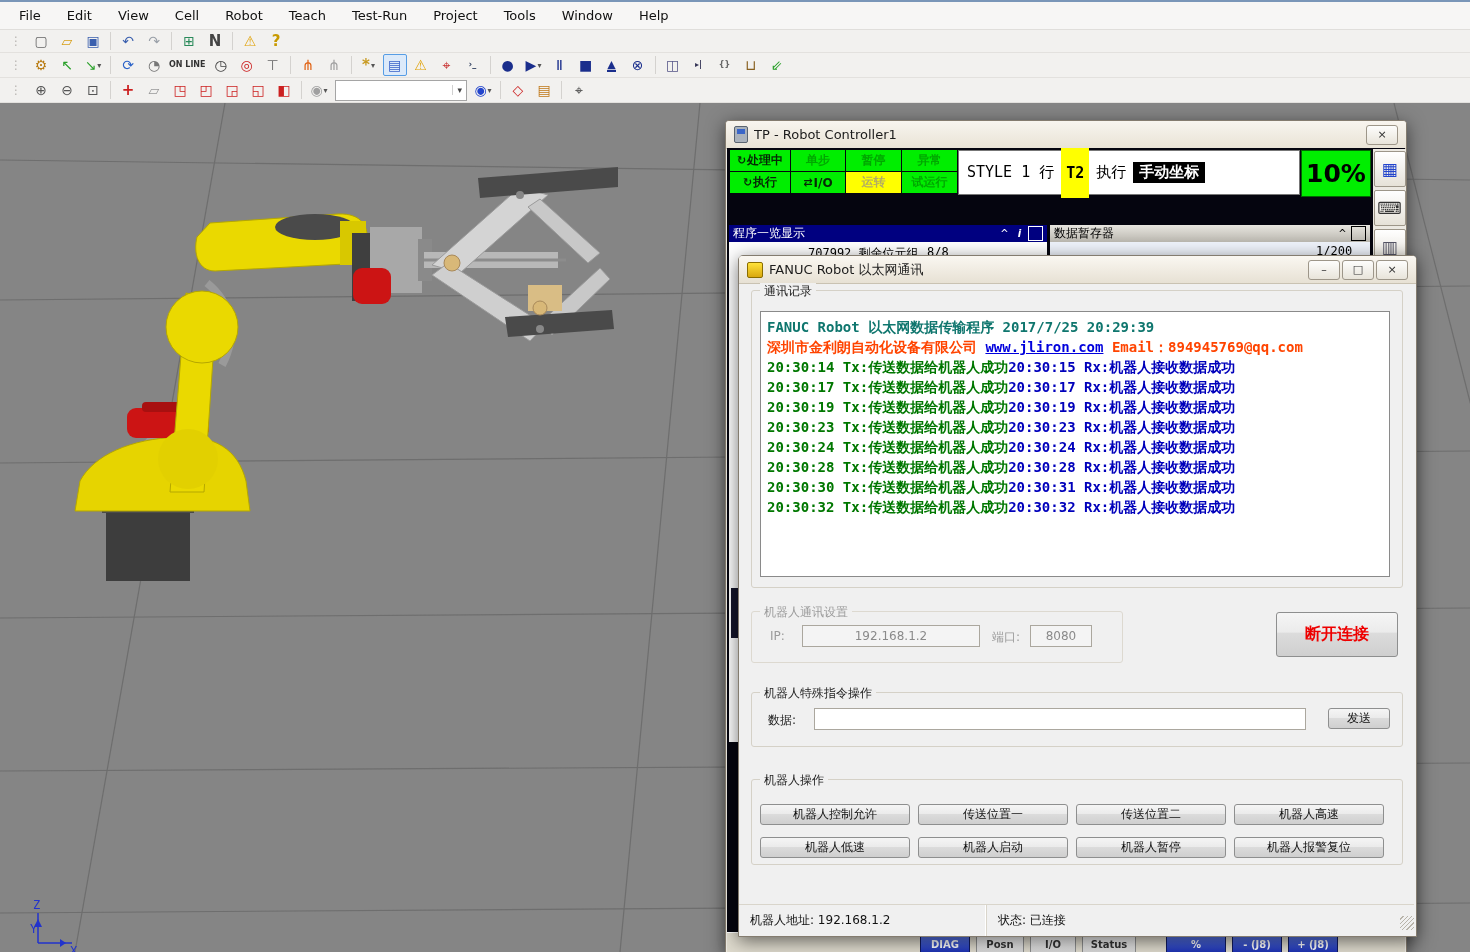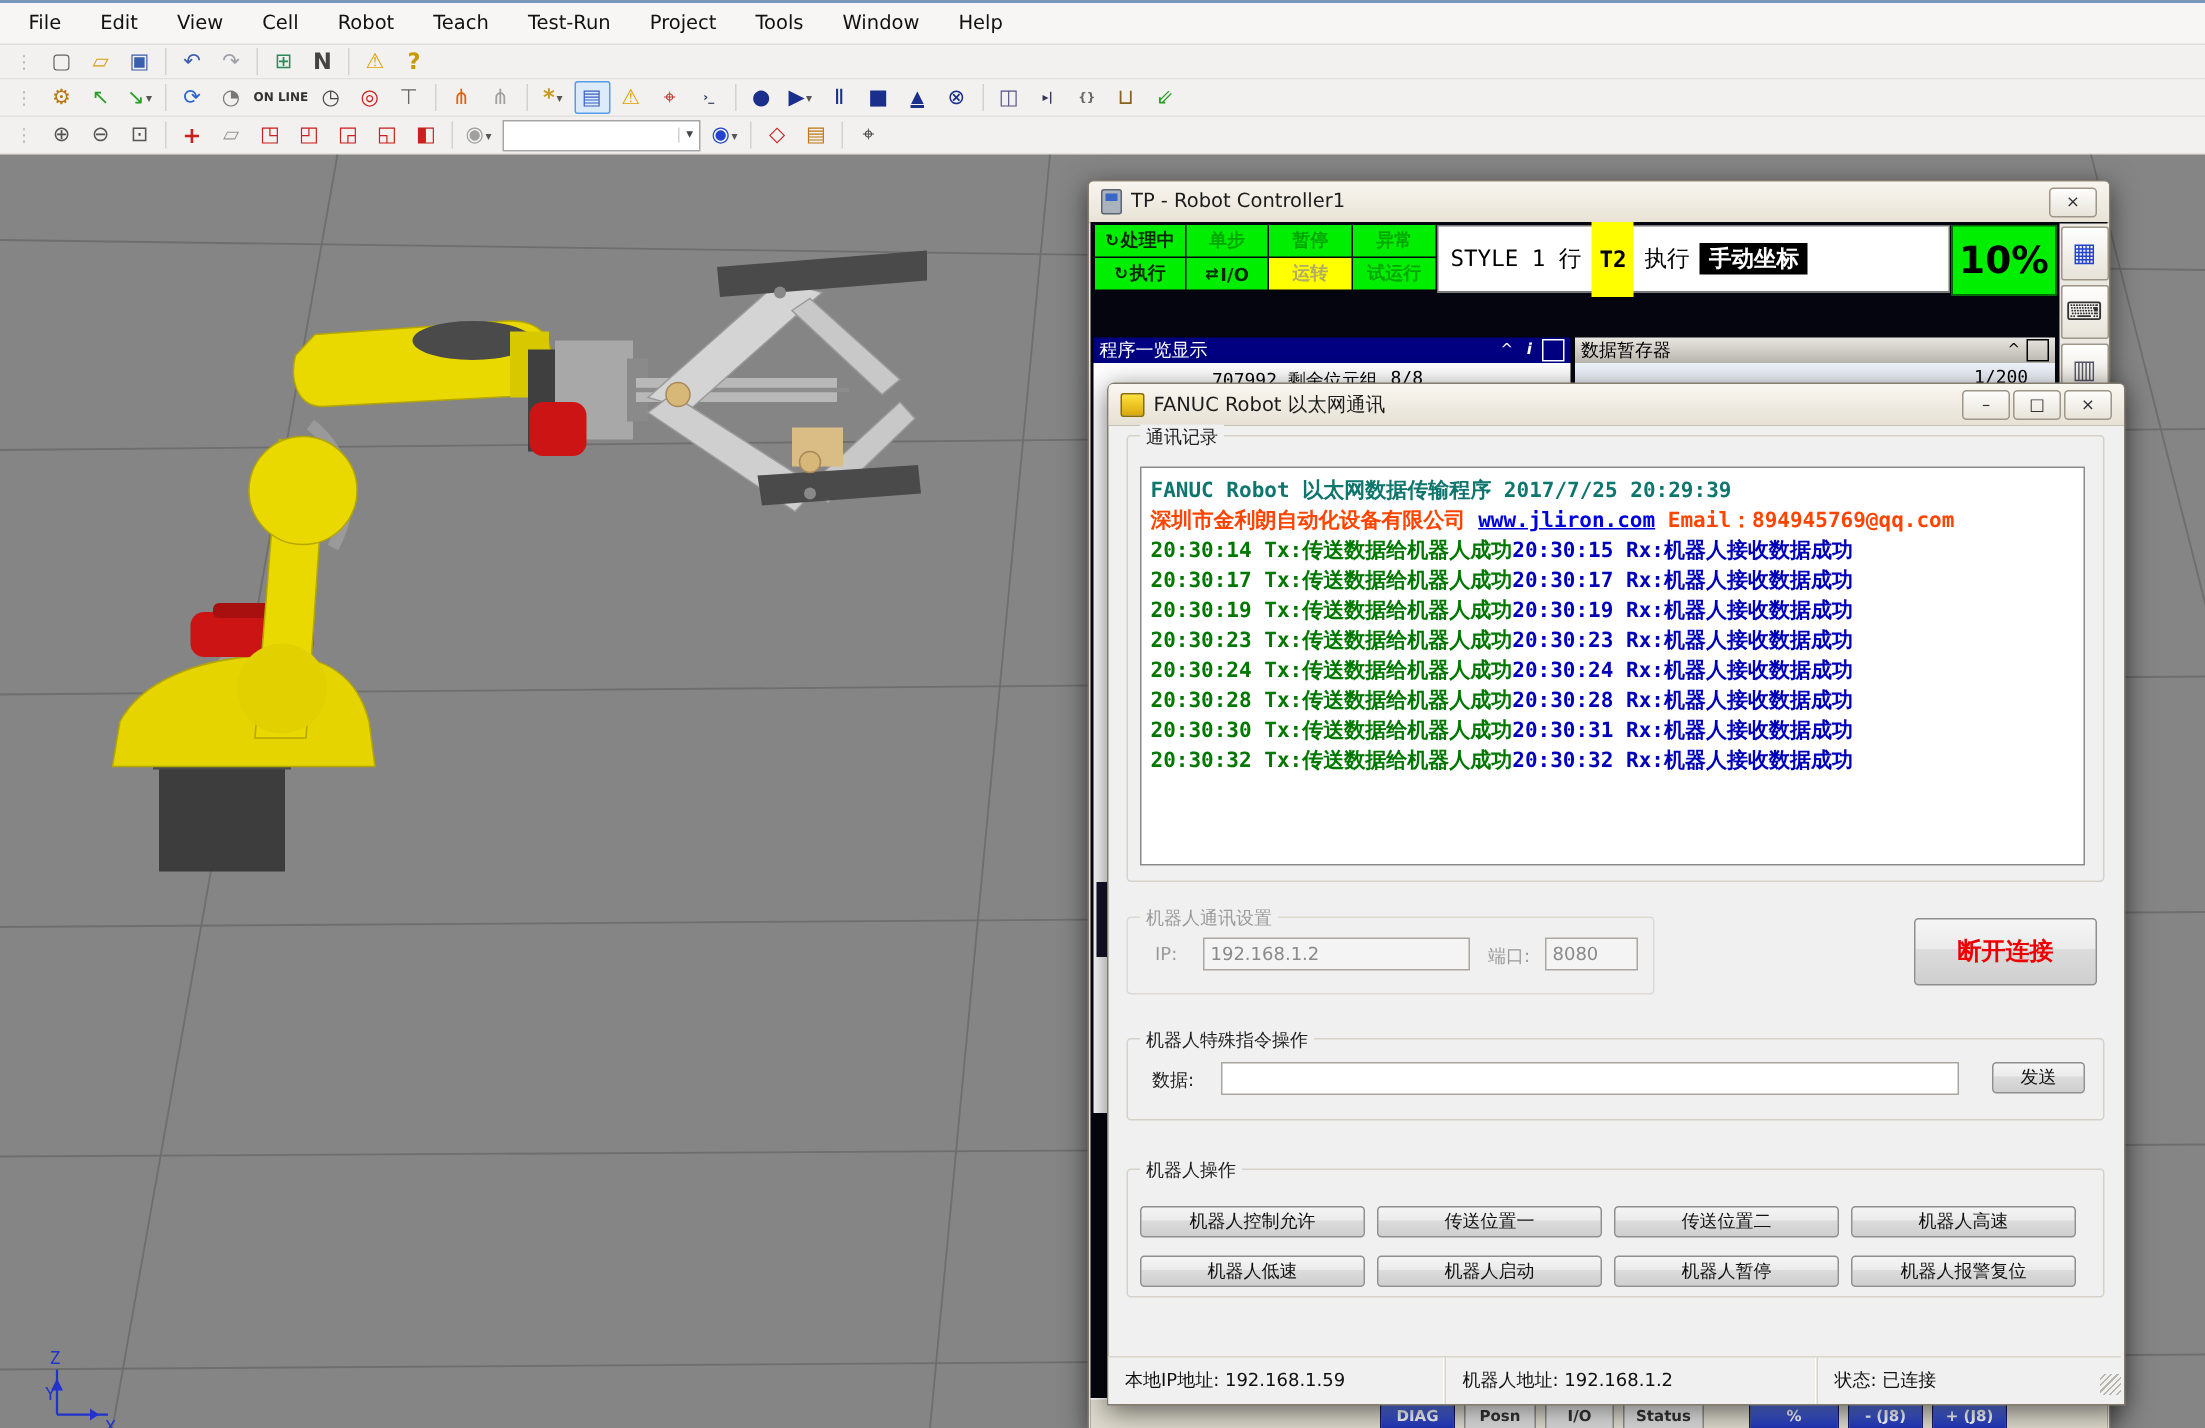--- a/index.html
+++ b/index.html
@@ -36,24 +36,24 @@
   .titlebar{height:27px;background:linear-gradient(#f8f5ef,#e9e3d6);border-bottom:1px solid #c9c2b2;
             border-radius:3px 3px 0 0;display:flex;align-items:center;padding:0 8px;font-size:13px;color:#1c1c1c;}
   .title-text{margin-left:6px;flex:1;white-space:nowrap;overflow:hidden;}
   .cap-btn{width:30px;height:18px;margin-left:2px;border:1px solid #9d9689;border-radius:3px;
            background:linear-gradient(#fdfdfc,#e8e4da);display:flex;align-items:center;justify-content:center;
            font-size:11px;color:#333;cursor:default;}
   .b7{background:linear-gradient(#f5f5f5,#ebebeb 45%,#dcdcdc 46%,#cfcfcf);border:1px solid #8e8f8f;
       border-radius:3px;font-family:"DejaVu Sans",sans-serif;font-size:12px;color:#111;cursor:default;}
   .grp{position:absolute;border:1px solid #d5d1c7;border-radius:3px;}
   .grp-label{position:absolute;top:-8px;left:8px;background:#f0f0f0;padding:0 4px;font-size:12px;color:#222;}
-  .grp.disabled{border-color:#ddd9d0;}
+  .grp.disabled{border-color:#ddd9d0;padding-left:20px;}
   .grp.disabled .grp-label{color:#9b9b9b;}
   .field{position:absolute;border:1px solid #aba79e;background:#f4f4f4;font-size:12px;color:#8a8a8a;
-         box-sizing:border-box;padding:2px 4px;font-family:"DejaVu Sans",sans-serif;}
+         text-align:center;box-sizing:border-box;padding:2px 4px;font-family:"DejaVu Sans",sans-serif;}
   .field.enabled{background:#fff;color:#111;text-align:left;}
   .lbl{position:absolute;font-size:12px;color:#222;white-space:nowrap;}
   .lbl.dim{color:#9b9b9b;}
   .pre{white-space:pre;}
   
   #tp{left:725px;top:120px;width:680px;height:832px;z-index:2;}
   #tp-client{position:absolute;left:1px;top:27px;right:1px;bottom:0;background:#05050f;}
   #led-grid{position:absolute;left:3px;top:2px;width:228px;height:45px;display:grid;
             grid-template-columns:60px 54px 55px 55px;grid-template-rows:21px 21px;gap:1px;background:#05050f;}
   .led{background:#00ee00;display:flex;align-items:center;justify-content:center;font-size:12px;
@@ -549,19 +549,18 @@
           <button class="b7 op-btn" style="left: 320px; top: 8px;">传送位置二</button>
           <button class="b7 op-btn" style="left: 478px; top: 8px;">机器人高速</button>
           <button class="b7 op-btn" style="left: 4px; top: 41px;">机器人低速</button>
           <button class="b7 op-btn" style="left: 162px; top: 41px;">机器人启动</button>
           <button class="b7 op-btn" style="left: 320px; top: 41px;">机器人暂停</button>
           <button class="b7 op-btn" style="left: 478px; top: 41px;">机器人报警复位</button>
         </div>
     </div>
 
     <div id="statusbar">
-      <div id="sb1" class="sb-cell">本地IP地址: 192.168.1.59</div>
       <div id="sb2" class="sb-cell">机器人地址: 192.168.1.2</div>
       <div id="sb3" class="sb-cell">状态: 已连接</div>
     </div>
     <div id="grip"></div>
   </div>
 </div>
 
 </body></html>

